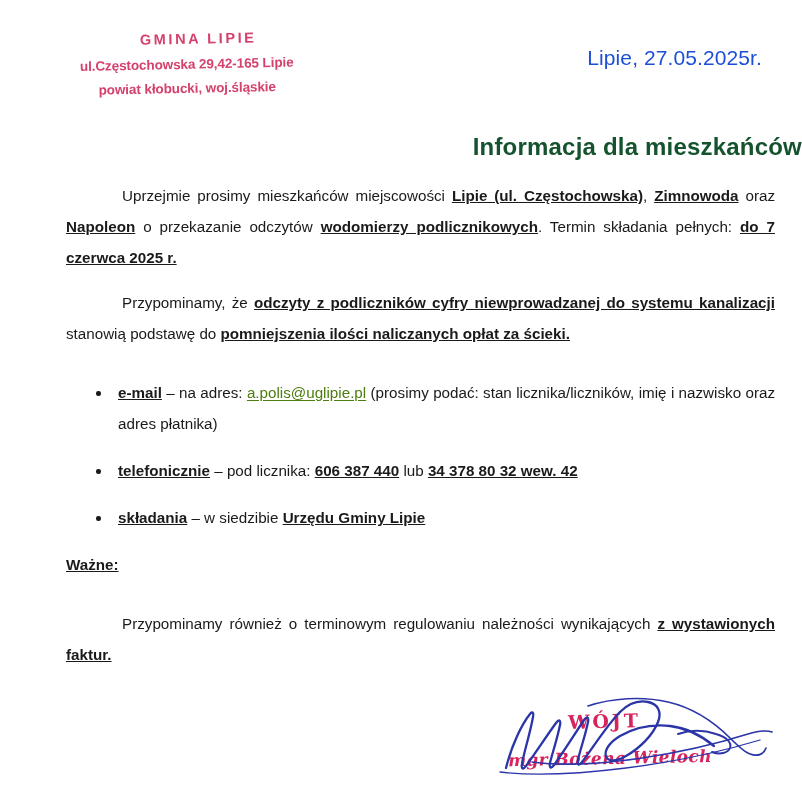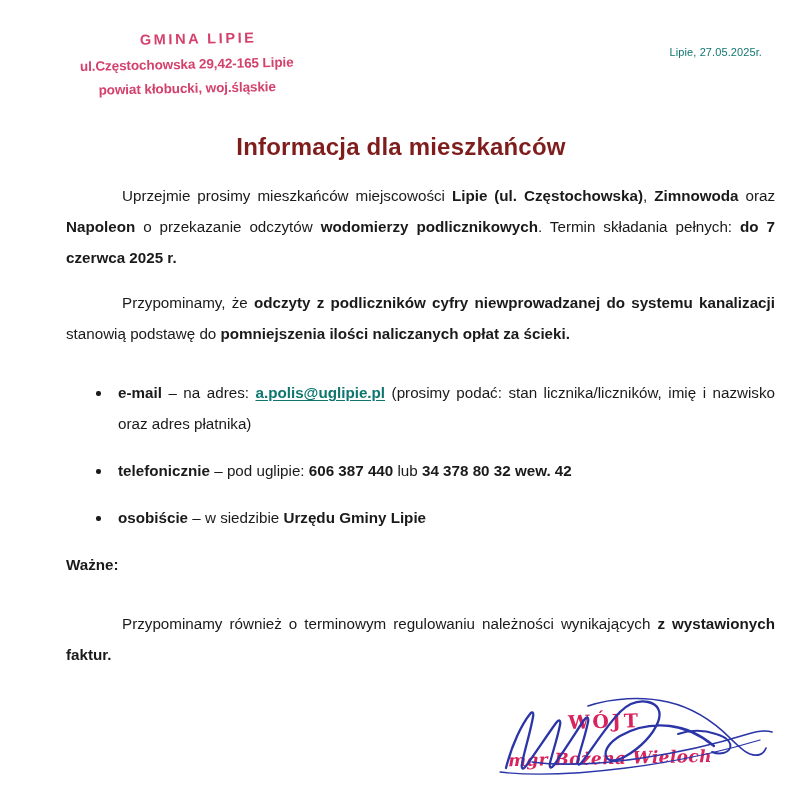--- a/index.html
+++ b/index.html
@@ -53,38 +53,38 @@
     font-weight: 600;
     letter-spacing: -0.1px;
     margin-top: 4px;
   }
 
   
   .date-line {
     position: absolute;
     right: 40px;
     top: 46px;
-    font-size: 11px;
+    font-size: 21px;
     font-weight: 400;
-    color: #0f766e;
+    color: #1d4ed8;
     letter-spacing: 0.1px;
     margin-left: 33px;
   }
 
   
   .doc-title {
     position: absolute;
     left: 0;
     right: 0;
     top: 133px;
-    text-align: center;
+    text-align: right;
     font-size: 24px;
     font-weight: 700;
     letter-spacing: 0.2px;
-    color: #7f1d1d;
+    color: #14532d;
   }
 
   
   .body-block {
     position: absolute;
     left: 66px;
     top: 180px;
     width: 709px;
     font-size: 15.2px;
     line-height: 31px;
@@ -93,26 +93,26 @@
 
   p.para {
     margin: 0;
     text-align: justify;
     text-justify: inter-word;
   }
   p.para.indent { text-indent: 56px; }
   .spacer-sm { height: 14px; }
   .spacer-md { height: 16px; }
 
-  b, strong { font-weight: 700; }
+  b, strong { font-weight: 700; text-decoration: underline; }
 
   
   .email-link {
-    font-weight: 700;
-    color: #0f766e;
+    font-weight: 400;
+    color: #4d7c0f;
     text-decoration: underline;
     text-underline-offset: 2px;
     cursor: pointer;
   }
 
   
   ul.bullets {
     margin: 0;
     padding: 0;
     list-style: none;
@@ -203,25 +203,25 @@
 
 
     <div class="spacer-sm"></div>
 
     <ul class="bullets">
 
       <li class="bullet-wide"><b>e-mail</b><span> – na adres: </span><a class="email-link" href="#">a.polis@uglipie.pl</a><span> (prosimy podać: stan licznika/liczników, imię i nazwisko oraz adres płatnika)</span></li>
 
       <div class="spacer-md"></div>
 
-      <li><b>telefonicznie</b><span> – pod uglipie: </span><b>606 387 440</b><span> lub </span><b>34 378 80 32 wew. 42</b></li>
+      <li><b>telefonicznie</b><span> – pod licznika: </span><b>606 387 440</b><span> lub </span><b>34 378 80 32 wew. 42</b></li>
 
       <div class="spacer-md"></div>
 
-      <li><b>osobiście</b><span> – w siedzibie </span><b>Urzędu Gminy Lipie</b></li>
+      <li><b>składania</b><span> – w siedzibie </span><b>Urzędu Gminy Lipie</b></li>
 
     </ul>
 
     <div class="spacer-md"></div>
 
     <p class="para"><b>Ważne:</b></p>
 
     <div class="spacer-sm"></div>
 
 

